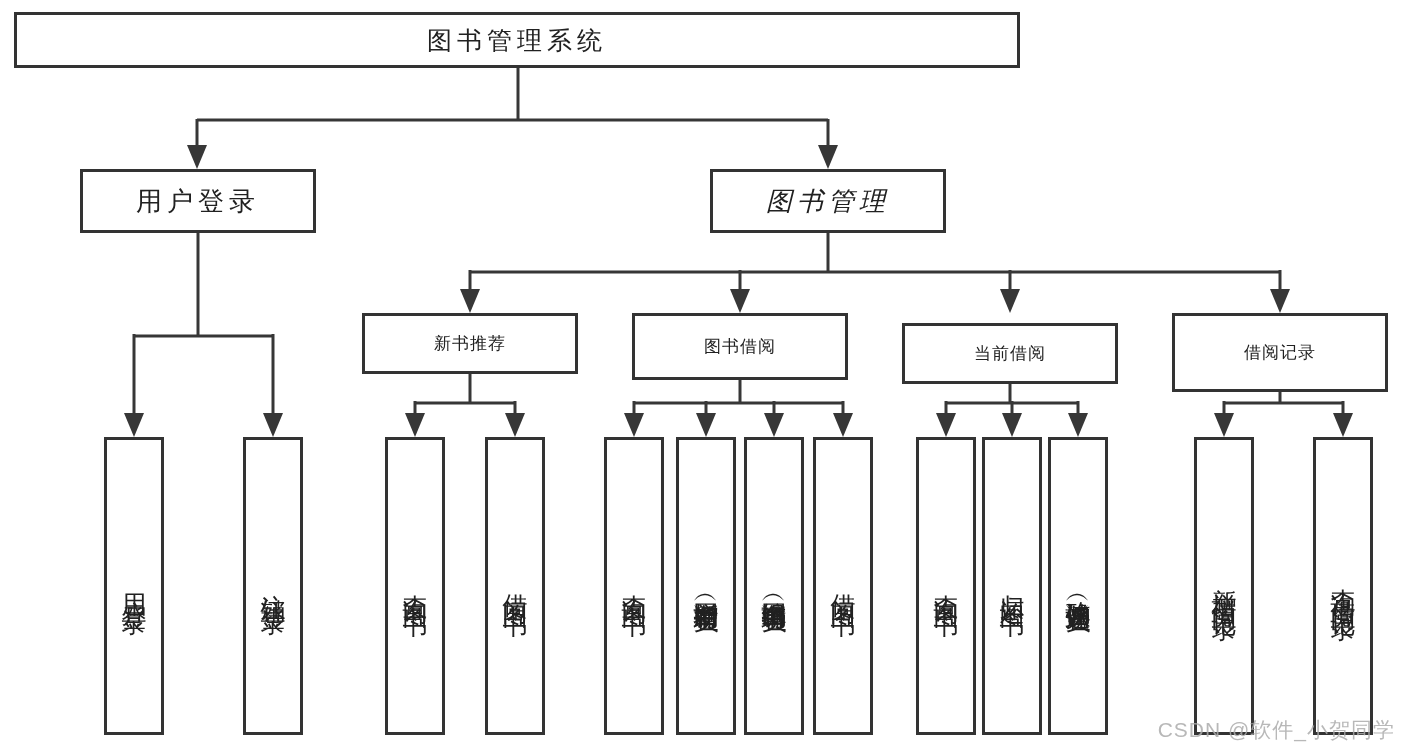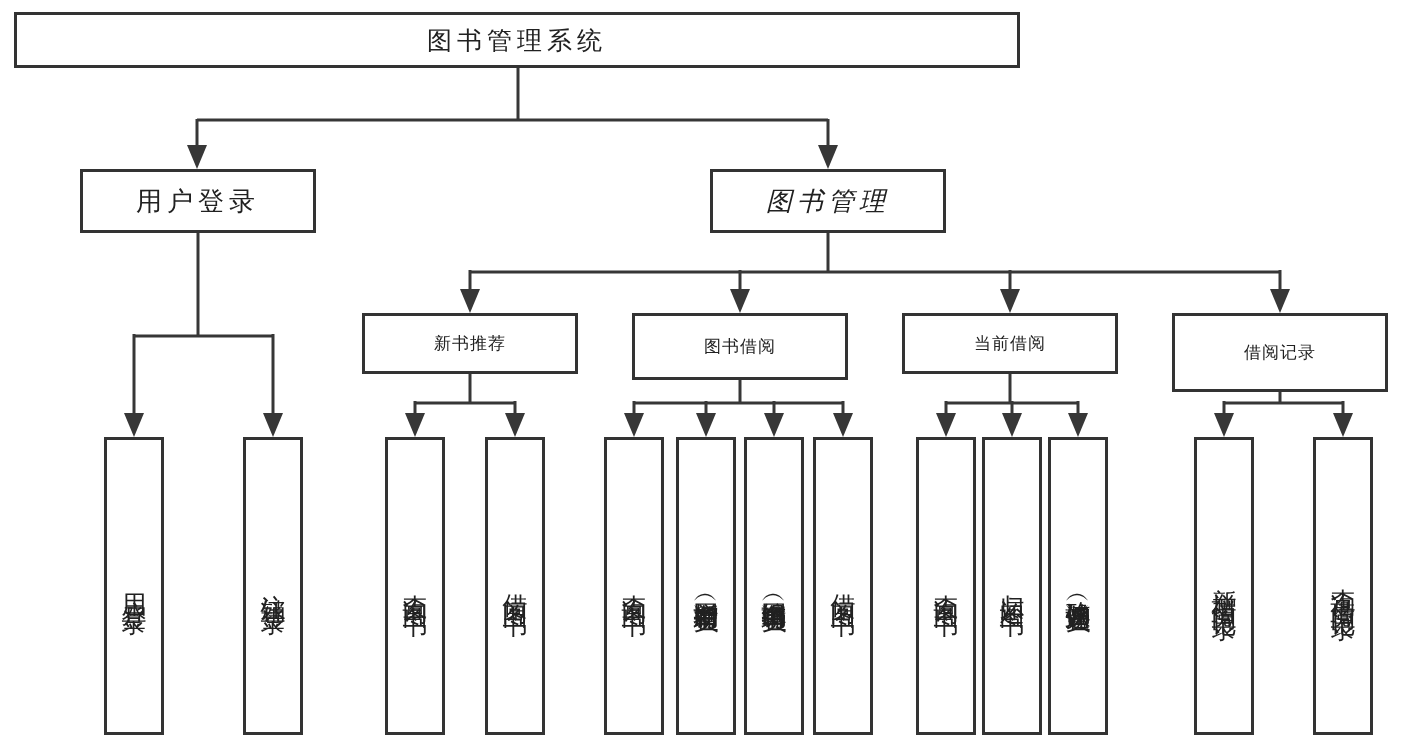--- a/index.html
+++ b/index.html
@@ -151,21 +151,21 @@
   <div class="box hbox l2-box ls5" style="left:710px; top:169px; width:236px; height:64px;font-style:italic;">
     <span>图书管理</span>
   </div>
 
   <div class="box hbox l3-box" style="left:362px; top:313px; width:216px; height:61px;">
     <span>新书推荐</span>
   </div>
   <div class="box hbox l3-box" style="left:632px; top:313px; width:216px; height:67px;">
     <span>图书借阅</span>
   </div>
-  <div class="box hbox l3-box" style="left:902px; top:313px; width:216px; height:61px;">
+  <div class="box hbox l3-box" style="left:902px; top:323px; width:216px; height:61px;">
     <span>当前借阅</span>
   </div>
   <div class="box hbox l3-box" style="left:1172px; top:313px; width:216px; height:79px;">
     <span>借阅记录</span>
   </div>
 
   <div class="box leaf" style="left:104px;">
     <span class="vtext">用户登录</span>
   </div>
   <div class="box leaf" style="left:243px;">
@@ -202,14 +202,15 @@
     <span class="vtext tight">确认归还（管理员）</span>
   </div>
 
   <div class="box leaf" style="left:1194px;">
     <span class="vtext">新增借阅记录</span>
   </div>
   <div class="box leaf" style="left:1313px;">
     <span class="vtext">查询借阅记录</span>
   </div>
 
+  <div class="watermark">CSDN @软件_小贺同学</div>
 
 </div>
 
 </body></html>

